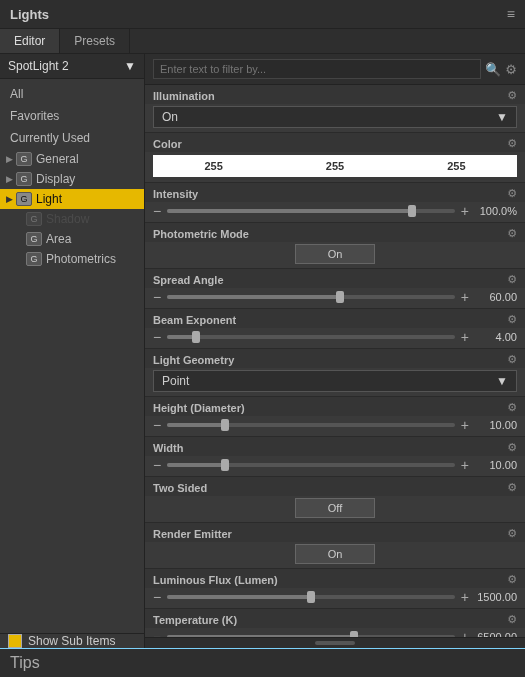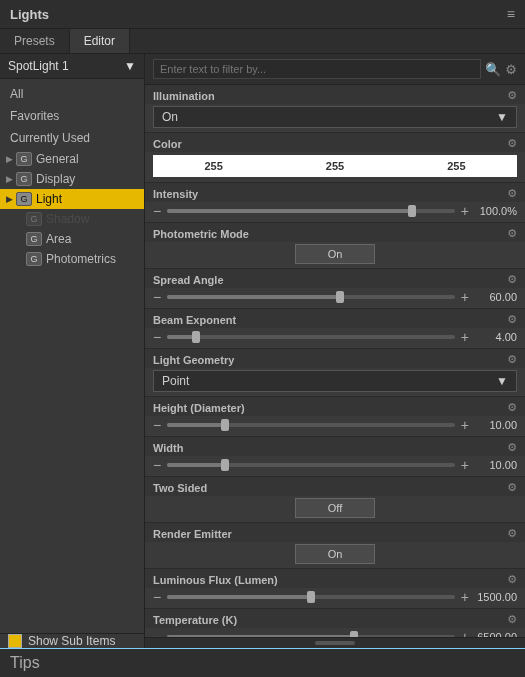--- a/index.html
+++ b/index.html
@@ -377,30 +377,30 @@
 <body>
 
 <div class="panel">
 
   <div class="panel-header">
     <span class="panel-title">Lights</span>
     <span class="panel-menu-icon">≡</span>
   </div>
 
   <div class="tabs">
+    <div class="tab active">Editor</div>
     <div class="tab">Presets</div>
-    <div class="tab active">Editor</div>
   </div>
 
   <div class="main-content">
 
     <div class="sidebar">
 
       <div class="sidebar-dropdown">
-        <span>SpotLight 1</span>
+        <span>SpotLight 2</span>
         <span class="dropdown-arrow">▼</span>
       </div>
 
       <div class="sidebar-nav">
         <div class="sidebar-item">All</div>
         <div class="sidebar-item">Favorites</div>
         <div class="sidebar-item">Currently Used</div>
 
         <div class="sidebar-tree-item">
           <span class="tree-arrow">▶</span>

